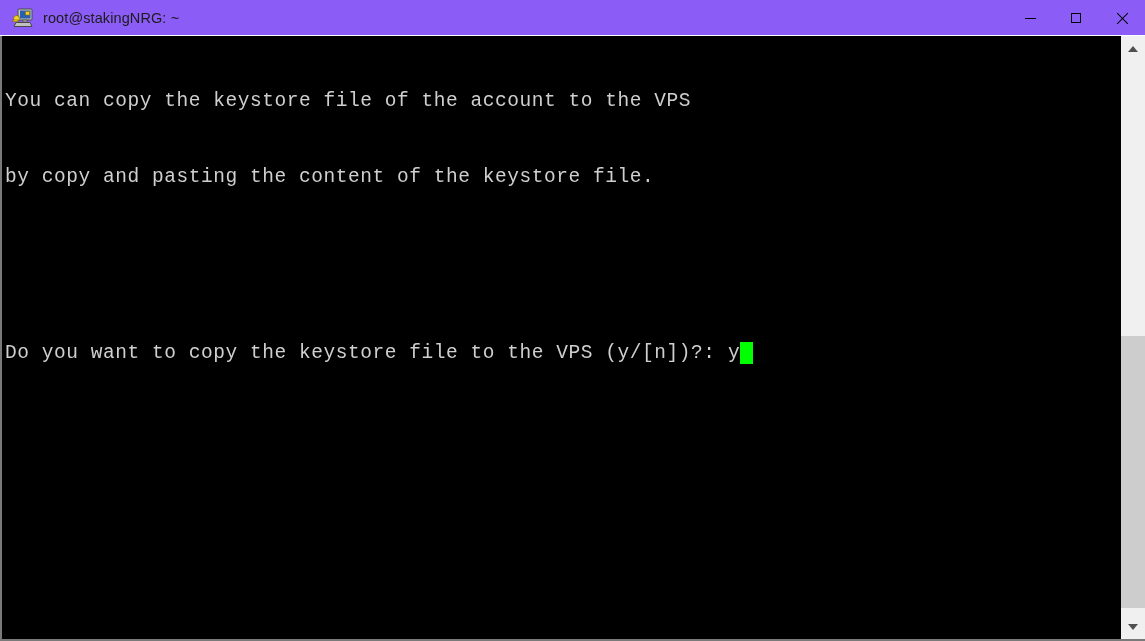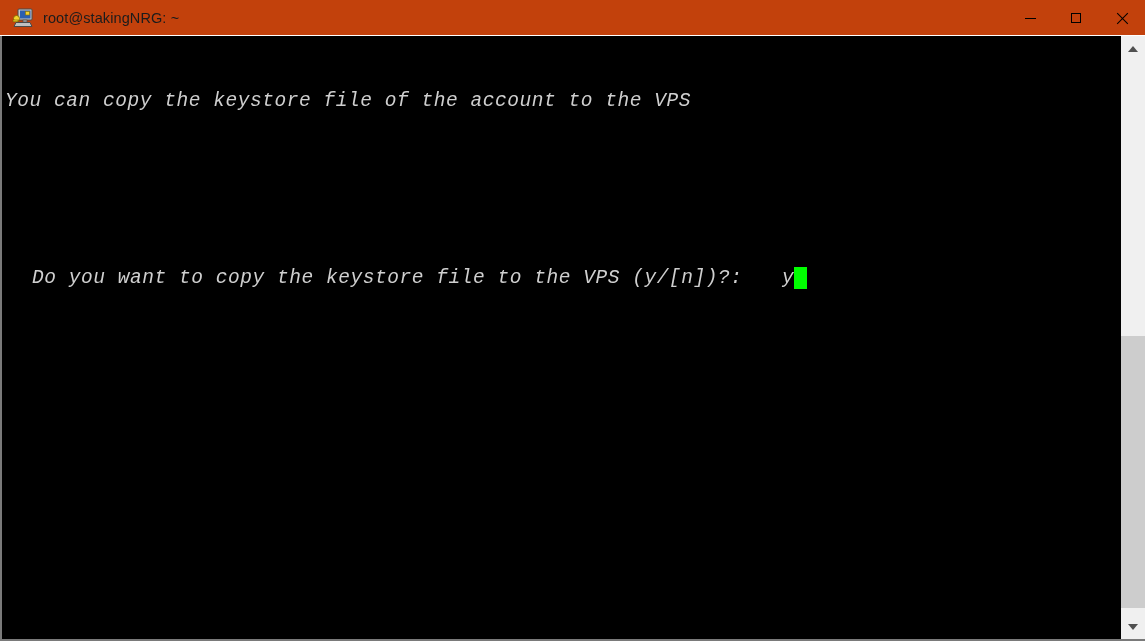--- a/index.html
+++ b/index.html
@@ -19,21 +19,21 @@
     background: #ffffff;
     display: flex;
     flex-direction: column;
   }
 
   
   #titlebar {
     position: relative;
     height: 36px;
     min-height: 36px;
-    background: #c2410c;
+    background: #8b5cf6;
     display: flex;
     align-items: center;
     border-bottom: 1px solid #ffffff;
   }
 
   #app-icon {
     width: 22px;
     height: 20px;
     margin-left: 12px;
     margin-right: 9px;
@@ -110,42 +110,41 @@
     border-bottom: 2px solid #7a7a7a;
     overflow: hidden;
   }
 
   #terminal {
     position: relative;
     flex: 1 1 auto;
     background: #000000;
     padding: 2px 0 12px 2px;
     overflow: hidden;
-    font-style: italic;
   }
 
   #term-lines {
     font-family: "Liberation Mono", "DejaVu Sans Mono", monospace;
     font-size: 19.5px;
     line-height: 25.2px;
     color: #cfcfcf;
     white-space: pre;
     letter-spacing: 0.55px;
     padding-left: 1px;
     padding-top: 1px;
   }
 
   .term-line { height: 25.2px; }
 
   .prompt-line {
     display: flex;
     align-items: flex-start;
     height: 25.2px;
   }
-  .prompt-text { white-space: pre; margin-left: 27px; }
+  .prompt-text { white-space: pre; }
 
   #cursor {
     display: inline-block;
     width: 13px;
     height: 22px;
     background: #00ff00;
     vertical-align: top;
     margin-top: 1px;
   }
 
@@ -236,20 +235,21 @@
         <span class="glyph-close"></span>
       </div>
     </div>
   </div>
 
   <div id="body-area">
 
     <div id="terminal">
       <div id="term-lines">
         <div class="term-line">You can copy the keystore file of the account to the VPS</div>
+        <div class="term-line">by copy and pasting the content of the keystore file.</div>
         <div class="term-line"></div>
 
         <div class="prompt-line">
           <span class="prompt-text">Do you want to copy the keystore file to the VPS (y/[n])?: </span>
           <span class="prompt-text">y</span>
           <span id="cursor"></span>
         </div>
       </div>
     </div>
 

